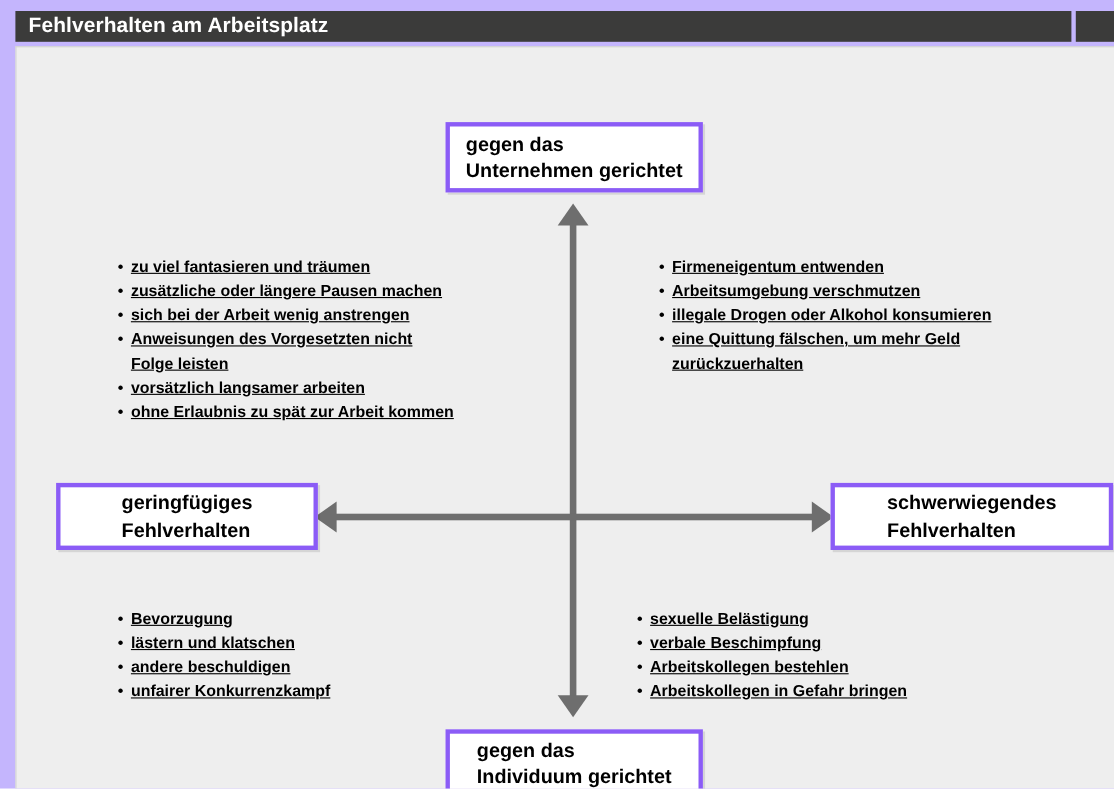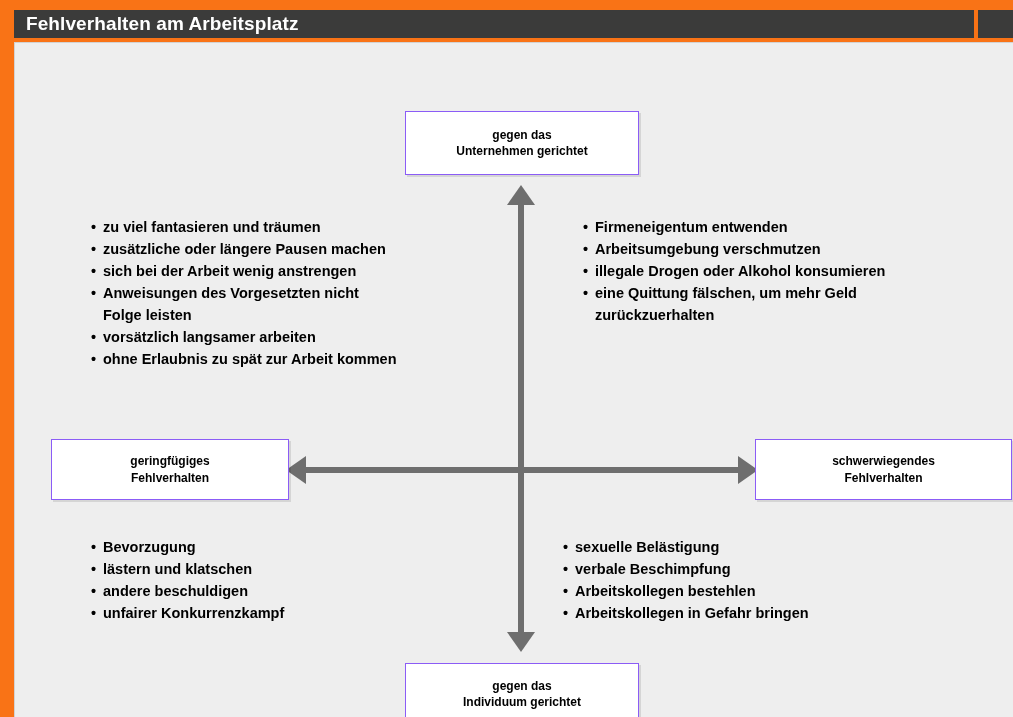--- a/index.html
+++ b/index.html
@@ -7,21 +7,21 @@
     padding: 0;
     background: #ffffff;
   }
   body {
     font-family: "Liberation Sans", sans-serif;
   }
   #page {
     position: relative;
     width: 1013px;
     height: 717px;
-    background: #f97316;
+    background: #c4b5fd;
     overflow: hidden;
   }
   
   .header-bar {
     position: absolute;
     left: 14px;
     top: 10px;
     width: 960px;
     height: 28px;
     background: #3b3b3a;
@@ -103,53 +103,53 @@
     left: 723px;
     top: 413px;
     border-top: 14px solid transparent;
     border-bottom: 14px solid transparent;
     border-left: 20px solid #6e6e6e;
   }
   
   .axis-box {
     position: absolute;
     background: #ffffff;
-    border: 1px solid #8b5cf6;
+    border: 4px solid #8b5cf6;
     box-shadow: 2px 2px 0 rgba(0,0,0,0.10);
     display: flex;
     flex-direction: column;
     align-items: center;
     justify-content: center;
     box-sizing: border-box;
-    font-size: 12px;
+    font-size: 18px;
     font-weight: bold;
     color: #000000;
     line-height: 1.35;
-    text-align: center;
   }
   .box-top    { left: 390px; top: 68px;  width: 234px; height: 64px; }
   .box-bottom { left: 390px; top: 620px; width: 234px; height: 62px; }
   .box-left   { left: 36px;  top: 396px; width: 238px; height: 61px; }
   .box-right  { left: 740px; top: 396px; width: 257px; height: 61px; }
   
   .quad {
     position: absolute;
     font-size: 14.5px;
     font-weight: bold;
     color: #000000;
     line-height: 1.46;
   }
   .quad-tl { left: 76px;  top: 174px; width: 400px; }
   .quad-tr { left: 568px; top: 174px; width: 400px; }
   .quad-bl { left: 76px;  top: 494px; width: 400px; }
   .quad-br { left: 548px; top: 494px; width: 400px; }
   .quad ul {
     list-style: none;
-    margin: 0;
+    margin: 16px;
     padding: 0;
+    text-decoration: underline;
   }
   .quad li {
     position: relative;
     padding-left: 12px;
     margin: 0 0 1px 0;
     white-space: pre-line;
   }
   .quad li::before {
     content: "\2022";
     position: absolute;

